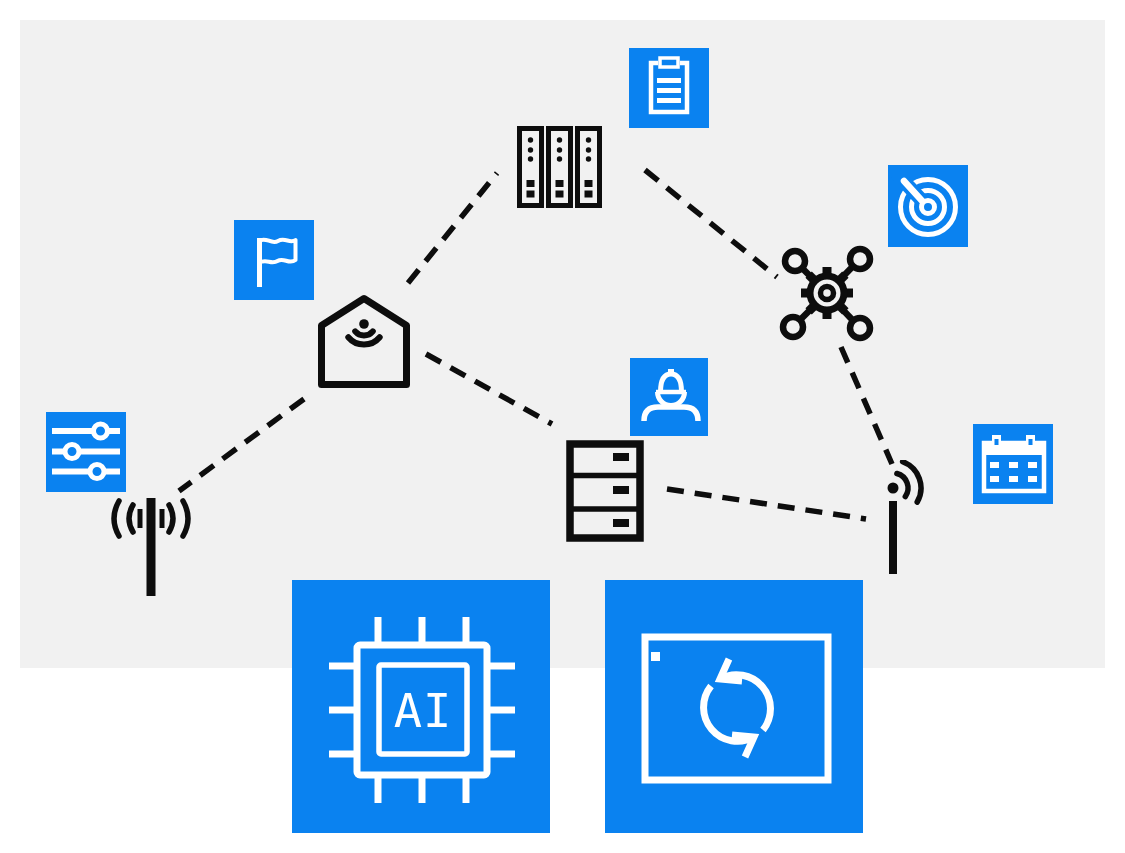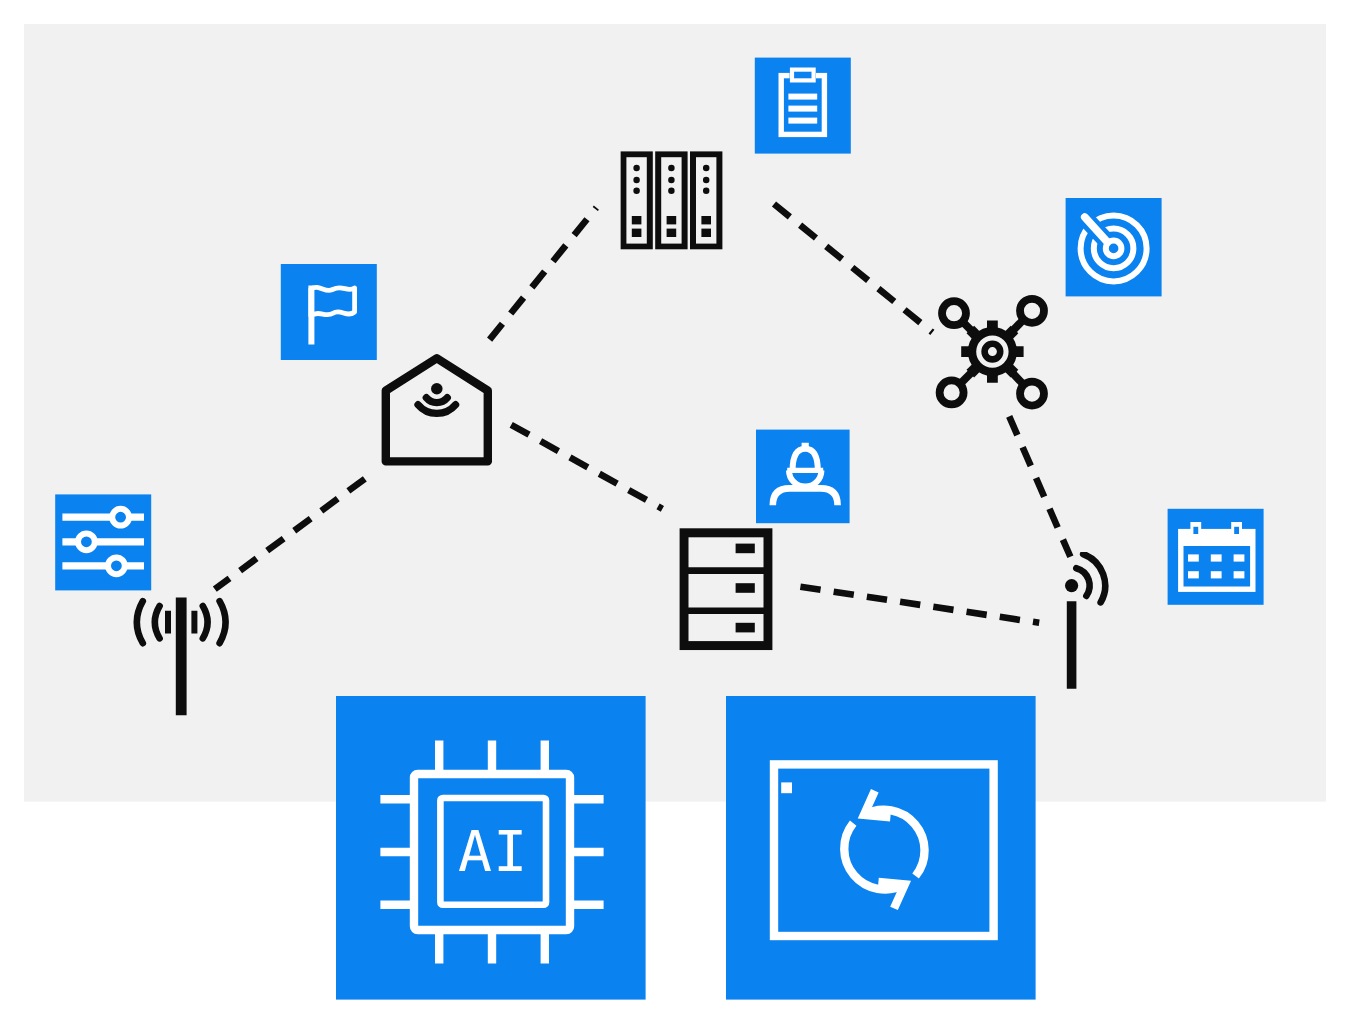--- a/index.html
+++ b/index.html
@@ -197,21 +197,21 @@
 
   <div class="node blacknode" style="left:880px;top:460px;width:50px;height:118px;">
     <svg width="50" height="118" viewBox="0 0 50 118">
       <circle class="fill" cx="13" cy="28" r="5.5"></circle>
       <line class="stroke" x1="13" y1="41" x2="13" y2="114" stroke-width="8"></line>
       <path class="stroke" stroke-width="5.5" stroke-linecap="round" d="M 16.9 13.5 A 15 15 0 0 1 25.3 36.6"></path>
       <path class="stroke" stroke-width="5.5" stroke-linecap="round" d="M 22.6 1.7 A 28 28 0 0 1 37.2 42"></path>
     </svg>
   </div>
 
-  <div class="node badge" style="left:280px;top:580px;width:258px;height:253px;">
+  <div class="node badge" style="left:292px;top:580px;width:258px;height:253px;">
     <svg width="258" height="253" viewBox="0 0 258 253">
       <g>
         <line class="stroke" x1="86" y1="37" x2="86" y2="66" stroke-width="7"></line>
         <line class="stroke" x1="130" y1="37" x2="130" y2="66" stroke-width="7"></line>
         <line class="stroke" x1="174" y1="37" x2="174" y2="66" stroke-width="7"></line>
         <line class="stroke" x1="86" y1="194" x2="86" y2="223" stroke-width="7"></line>
         <line class="stroke" x1="130" y1="194" x2="130" y2="223" stroke-width="7"></line>
         <line class="stroke" x1="174" y1="194" x2="174" y2="223" stroke-width="7"></line>
         <line class="stroke" x1="37" y1="86" x2="66" y2="86" stroke-width="7"></line>
         <line class="stroke" x1="37" y1="130" x2="66" y2="130" stroke-width="7"></line>

